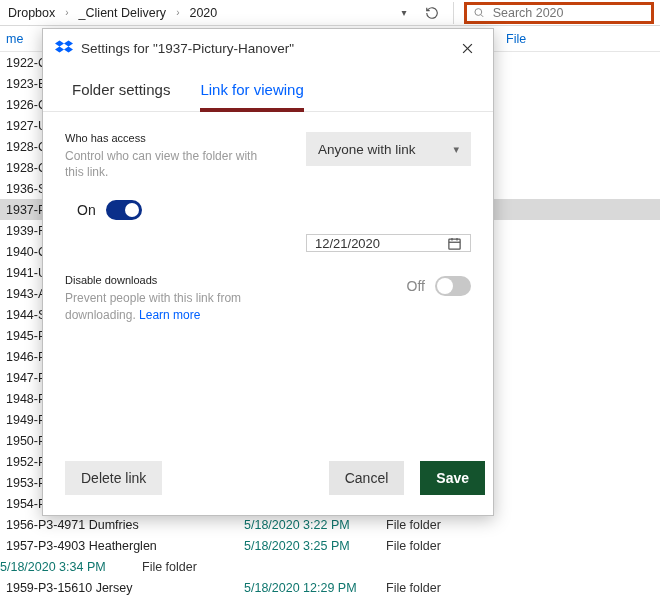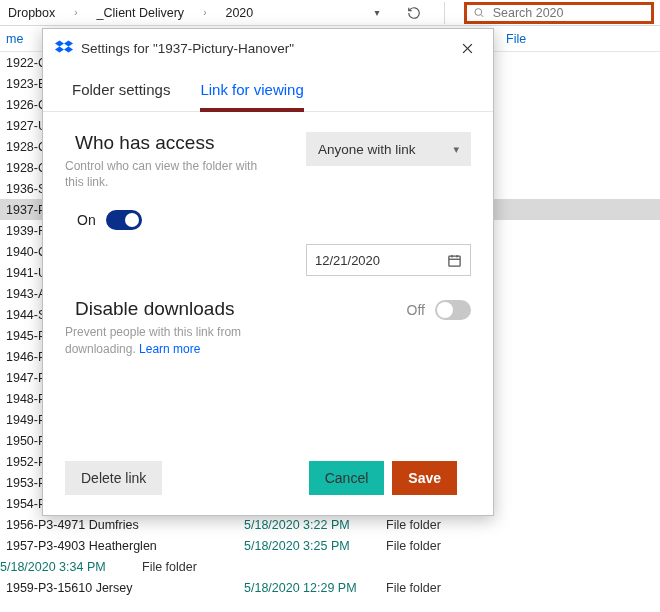--- a/index.html
+++ b/index.html
@@ -15,21 +15,21 @@
     position: relative;
   }
 
   
   .toolbar {
     display: flex;
     align-items: center;
     height: 26px;
     border-bottom: 1px solid #d9d9d9;
     padding: 0 6px;
-    gap: 15px;
+    gap: 6px;
     font-size: 12.5px;
     color: #222;
   }
   .bc-item { padding: 0 2px; }
   .bc-sep { color: #888; padding: 0 2px; font-size: 10px; }
   .tb-spacer { flex: 1; }
   .tb-btn {
     width: 22px; height: 22px;
     display: flex; align-items: center; justify-content: center;
     color: #555;
@@ -123,21 +123,21 @@
   .m-body {
     padding: 20px 22px 0 22px;
     flex: 1;
   }
   .section {
     display: flex;
     align-items: flex-start;
     margin-bottom: 18px;
   }
   .sec-text { flex: 1; }
-  .sec-title { font-size: 19px; color: #222; margin-bottom: 4px; margin-left: 10px; }
+  .sec-title { font-size: 11px; color: #222; margin-bottom: 4px; }
   .sec-sub { font-size: 12px; color: #9a9a9a; line-height: 1.35; max-width: 200px;}
   .sec-sub a { color: #0061ff; text-decoration: none; }
 
   .dropdown {
     width: 165px; height: 34px;
     background: #eaeaea;
     display:flex; align-items:center; justify-content:space-between;
     padding: 0 12px;
     font-size: 13.5px;
     color: #333;
@@ -167,44 +167,44 @@
     position:absolute; left:2px; top:2px;
     width:16px; height:16px; border-radius:50%;
     background:#fff;
   }
 
   .date-field {
     display:flex; justify-content:flex-end;
     margin-top: -4px; margin-bottom: 22px;
   }
   .date-input {
-    width:165px; height:32px;
+    width:165px; height:18px;
     border:1px solid #ccc;
     display:flex; align-items:center; justify-content:space-between;
     padding: 0 8px;
     font-size:13px;
   }
   .date-input svg { width:15px; height:15px; color:#555; }
 
   .m-footer {
     display:flex; align-items:center;
-    padding: 14px 36px 20px 22px;
-    gap:8px;
+    padding: 14px 8px 20px 22px;
+    gap:16px;
   }
   .btn {
     height:34px;
     padding: 0 16px;
     font-size:14px;
     display:flex; align-items:center; justify-content:center;
     cursor:pointer;
     border:none;
   }
   .btn-del { background:#eaeaea; color:#333; }
-  .btn-cancel { background:#14b8a6; color:#333; }
-  .btn-save { background:#c2410c; color:#fff; font-weight:600; }
+  .btn-cancel { background:#e5e5e5; color:#333; }
+  .btn-save { background:#14532d; color:#fff; font-weight:600; }
   .footer-spacer { flex:1; }
 </style>
 </head>
 <body>
 
 <div class="toolbar">
   <span class="bc-item">Dropbox</span>
   <span class="bc-sep">›</span>
   <span class="bc-item">_Client Delivery</span>
   <span class="bc-sep">›</span>

